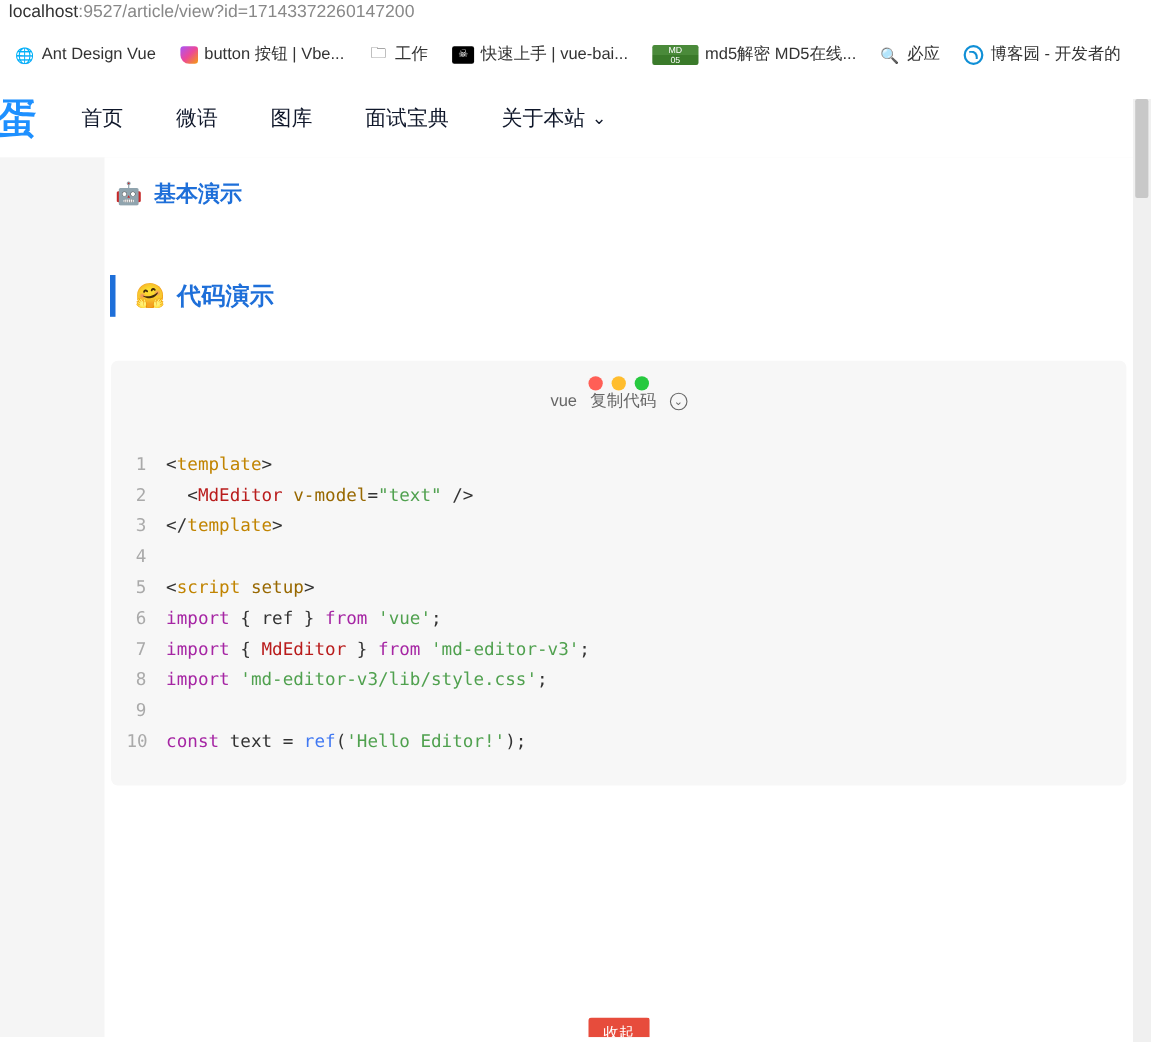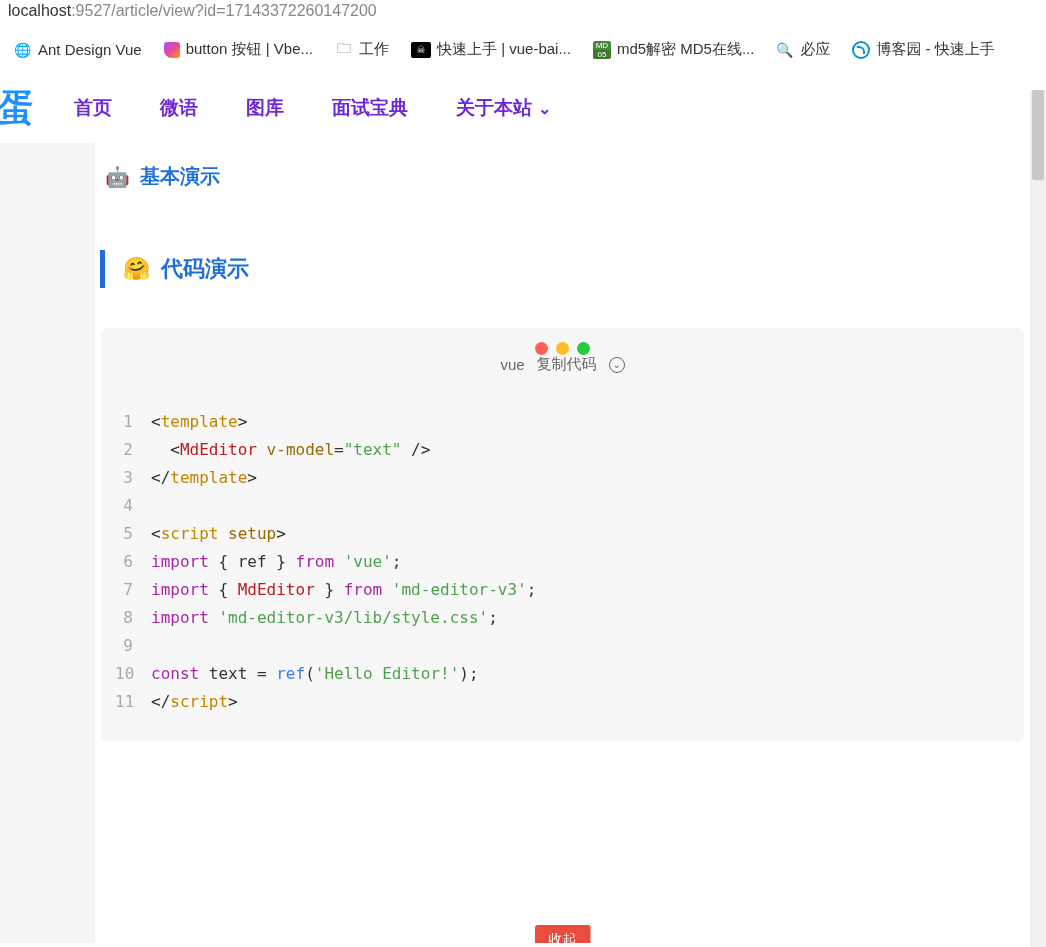--- a/index.html
+++ b/index.html
@@ -44,21 +44,21 @@
     background: #000;
     color: #fff;
     width: 20px;
     height: 16px;
     border-radius: 2px;
     font-size: 10px;
     line-height: 16px;
     text-align: center;
   }
   .md5-icon {
-    width: 18px;
+    width: 42px;
     height: 18px;
     background: linear-gradient(180deg, #4a8a3a 50%, #3a7a2a 50%);
     color: #fff;
     font-size: 8px;
     line-height: 9px;
     text-align: center;
     border-radius: 2px;
   }
   .search-icon { color: #0078d4; }
   .cnblogs-icon {
@@ -98,22 +98,22 @@
     font-size: 36px;
     font-weight: bold;
     color: #1e90ff;
     padding: 0 40px 0 0;
     margin-left: -2px;
   }
   .nav-items {
     display: flex;
     gap: 48px;
     font-size: 19px;
-    font-weight: 700;
-    color: #6d28d9;
+    font-weight: 400;
+    color: #0f172a;
   }
   .nav-item {
     display: inline-flex;
     align-items: center;
     gap: 6px;
   }
   .chevron {
     font-size: 16px;
   }
 
@@ -300,21 +300,21 @@
     <span class="bookmark-item">
       <span class="bookmark-icon md5-icon">MD<br>05</span>
       <span>md5解密 MD5在线...</span>
     </span>
     <span class="bookmark-item">
       <span class="bookmark-icon search-icon">🔍</span>
       <span>必应</span>
     </span>
     <span class="bookmark-item">
       <span class="bookmark-icon cnblogs-icon"></span>
-      <span>博客园 - 快速上手</span>
+      <span>博客园 - 开发者的</span>
     </span>
   </div>
 
 <div class="nav-header">
   <span class="logo">蛋</span>
   <div class="nav-items" id="nav-items">
       <span class="nav-item">
         <span>首页</span>
       </span>
       <span class="nav-item">
@@ -394,24 +394,20 @@
             <span class="line-content"><span class="c-keyword">import</span><span class="c-ident"> </span><span class="c-module">'md-editor-v3/lib/style.css'</span><span class="c-punct">;</span></span>
           </div>
           <div class="code-line">
             <span class="line-num">9</span>
             <span class="line-content"></span>
           </div>
           <div class="code-line">
             <span class="line-num">10</span>
             <span class="line-content"><span class="c-keyword">const</span><span class="c-ident"> text = </span><span class="c-func">ref</span><span class="c-punct">(</span><span class="c-module">'Hello Editor!'</span><span class="c-punct">);</span></span>
           </div>
-          <div class="code-line">
-            <span class="line-num">11</span>
-            <span class="line-content"><span class="c-punct">&lt;/</span><span class="c-tag">script</span><span class="c-punct">&gt;</span></span>
-          </div>
         </div>
     </div>
 
     <div class="footer-btn">收起</div>
   </div>
 </div>
 
 <div class="scrollbar-track">
   <div class="scrollbar-thumb"></div>
 </div>

